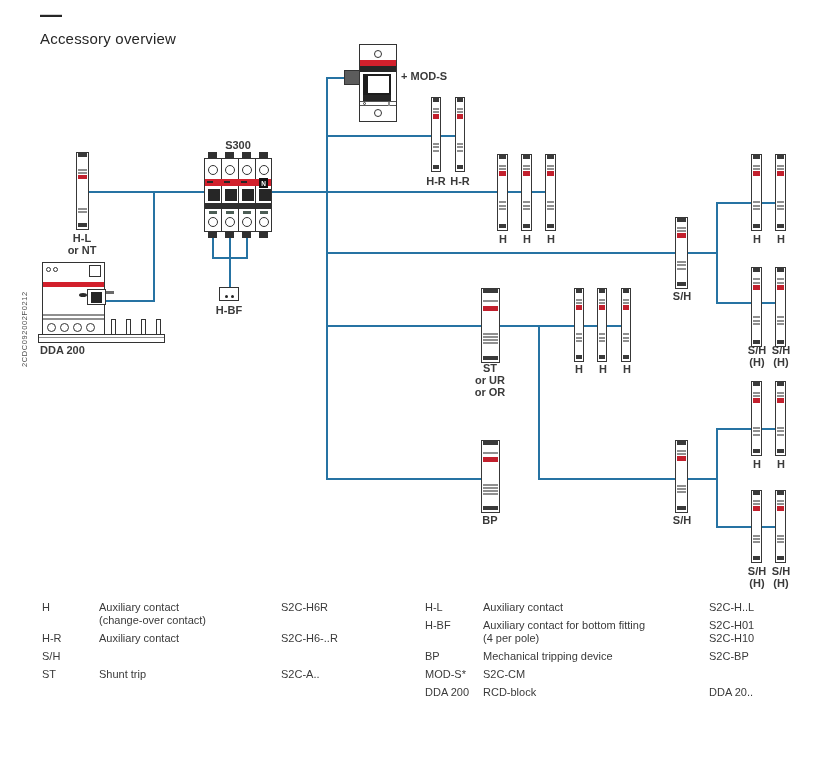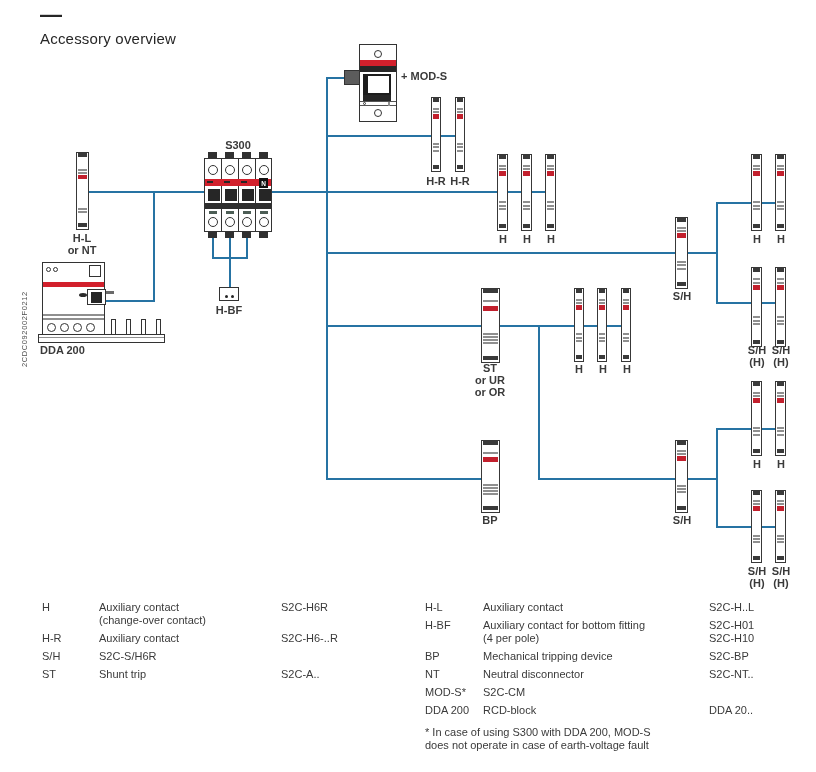--- a/index.html
+++ b/index.html
@@ -408,21 +408,20 @@
 (change-over contact)</span>
         <span>S2C-H6R</span>
       </div>
     <div class="lrow">
         <span>H-R</span>
         <span>Auxiliary contact</span>
         <span>S2C-H6-..R</span>
       </div>
     <div class="lrow">
         <span>S/H</span>
-        <span>S2C-S/H6R</span>
       </div>
     <div class="lrow">
         <span>ST</span>
         <span>Shunt trip</span>
         <span>S2C-A..</span>
       </div>
   </div>
 
   <div class="legend right" style="left:425px;top:601px;width:390px;">
     <div class="lrow">
@@ -436,30 +435,23 @@
 (4 per pole)</span>
         <span>S2C-H01
 S2C-H10</span>
       </div>
     <div class="lrow">
         <span>BP</span>
         <span>Mechanical tripping device</span>
         <span>S2C-BP</span>
       </div>
     <div class="lrow">
-        <span>NT</span>
-        <span>Neutral disconnector</span>
-        <span>S2C-NT..</span>
-      </div>
-    <div class="lrow">
         <span>MOD-S*</span>
         <span>S2C-CM</span>
       </div>
     <div class="lrow">
         <span>DDA 200</span>
         <span>RCD-block</span>
         <span>DDA 20..</span>
       </div>
-    <div class="footnote">* In case of using S300 with DDA 200, MOD-S
-does not operate in case of earth-voltage fault</div>
   </div>
 
 </div>
 
 </body></html>

